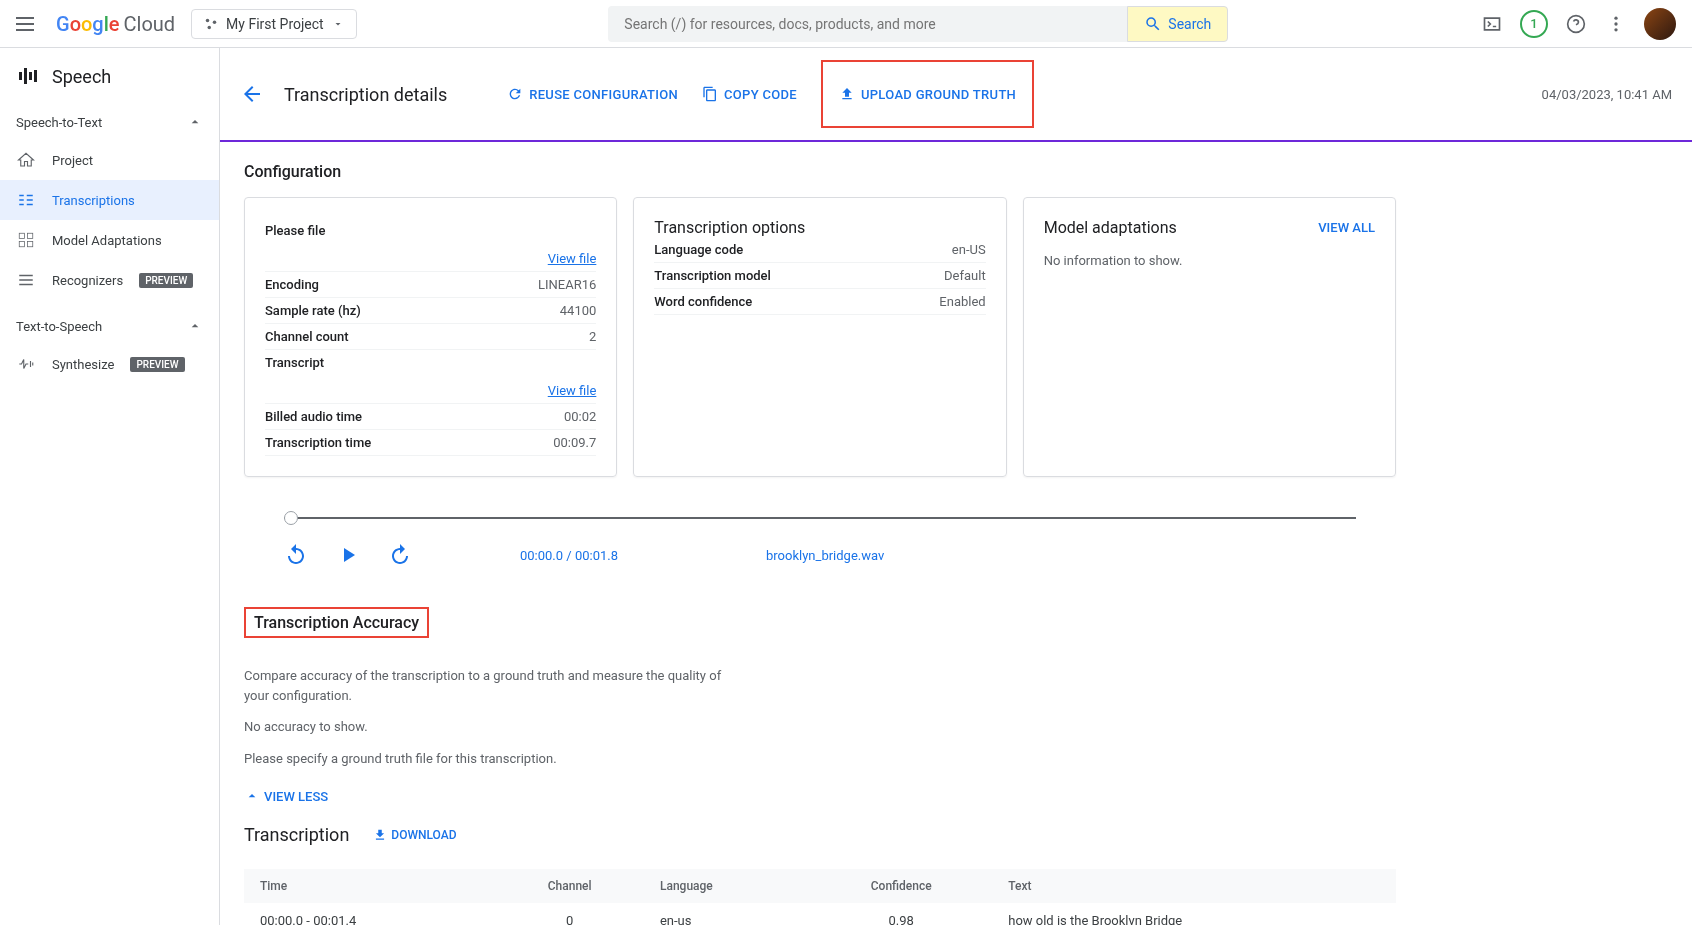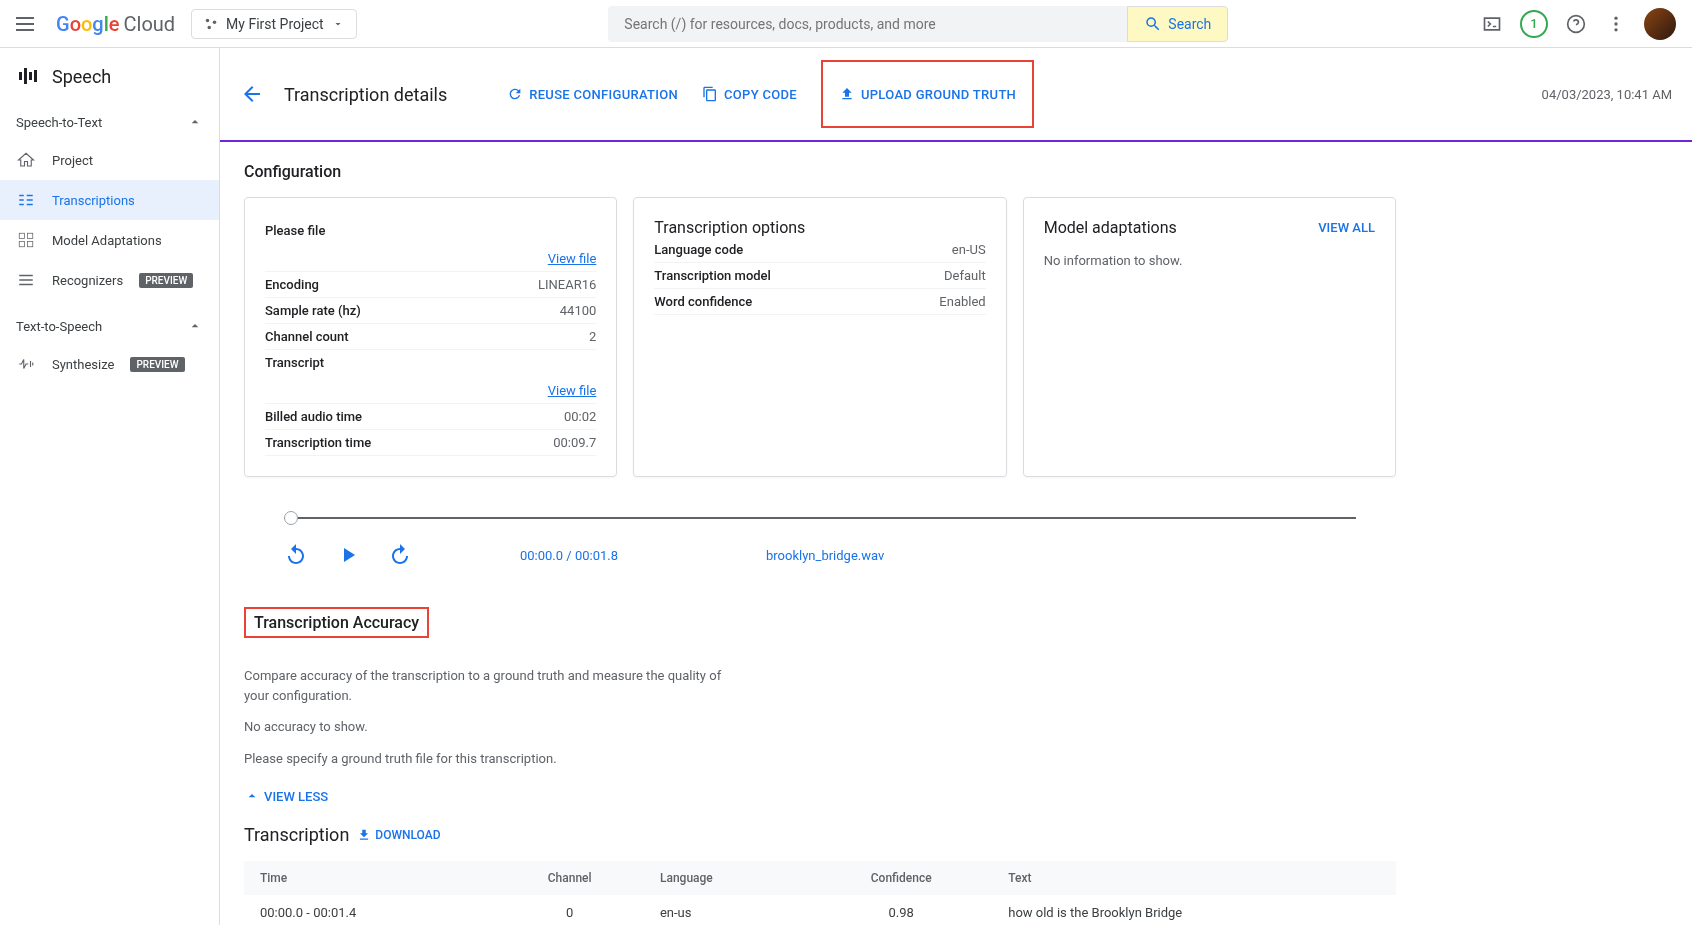--- a/index.html
+++ b/index.html
@@ -73,21 +73,21 @@
     .player-controls { display: flex; align-items: center; gap: 28px; }
     .player-btn { color: #1a73e8; cursor: pointer; width: 24px; height: 24px; }
     .player-time { color: #1a73e8; font-size: 13px; margin-left: 80px; }
     .player-file { color: #1a73e8; font-size: 13px; margin-left: 120px; }
     
     
     .accuracy-desc { font-size: 13px; color: #5f6368; margin: 12px 0; max-width: 500px; line-height: 1.5; }
     .view-less { display: flex; align-items: center; gap: 4px; color: #1a73e8; font-size: 13px; font-weight: 500; cursor: pointer; margin: 20px 0; text-transform: uppercase; }
     
     
-    .trans-header { display: flex; align-items: center; gap: 8px; margin-bottom: 16px; }
+    .trans-header { display: flex; align-items: center; gap: 24px; margin-bottom: 24px; }
     .trans-title { font-size: 18px; font-weight: 400; }
     .download-btn { display: flex; align-items: center; gap: 4px; color: #1a73e8; font-size: 12px; font-weight: 500; cursor: pointer; text-transform: uppercase; }
     .trans-table { width: 100%; border-collapse: collapse; }
     .trans-table th { text-align: left; padding: 10px 16px; font-size: 12px; font-weight: 500; color: #5f6368; background: #f8f9fa; }
     .trans-table td { padding: 10px 16px; font-size: 13px; color: #3c4043; border-bottom: 1px solid #f1f3f4; }
     .trans-table th:nth-child(2), .trans-table td:nth-child(2) { text-align: center; }
     .trans-table th:nth-child(4), .trans-table td:nth-child(4) { text-align: center; }
     
     svg { display: block; }
   </style>

